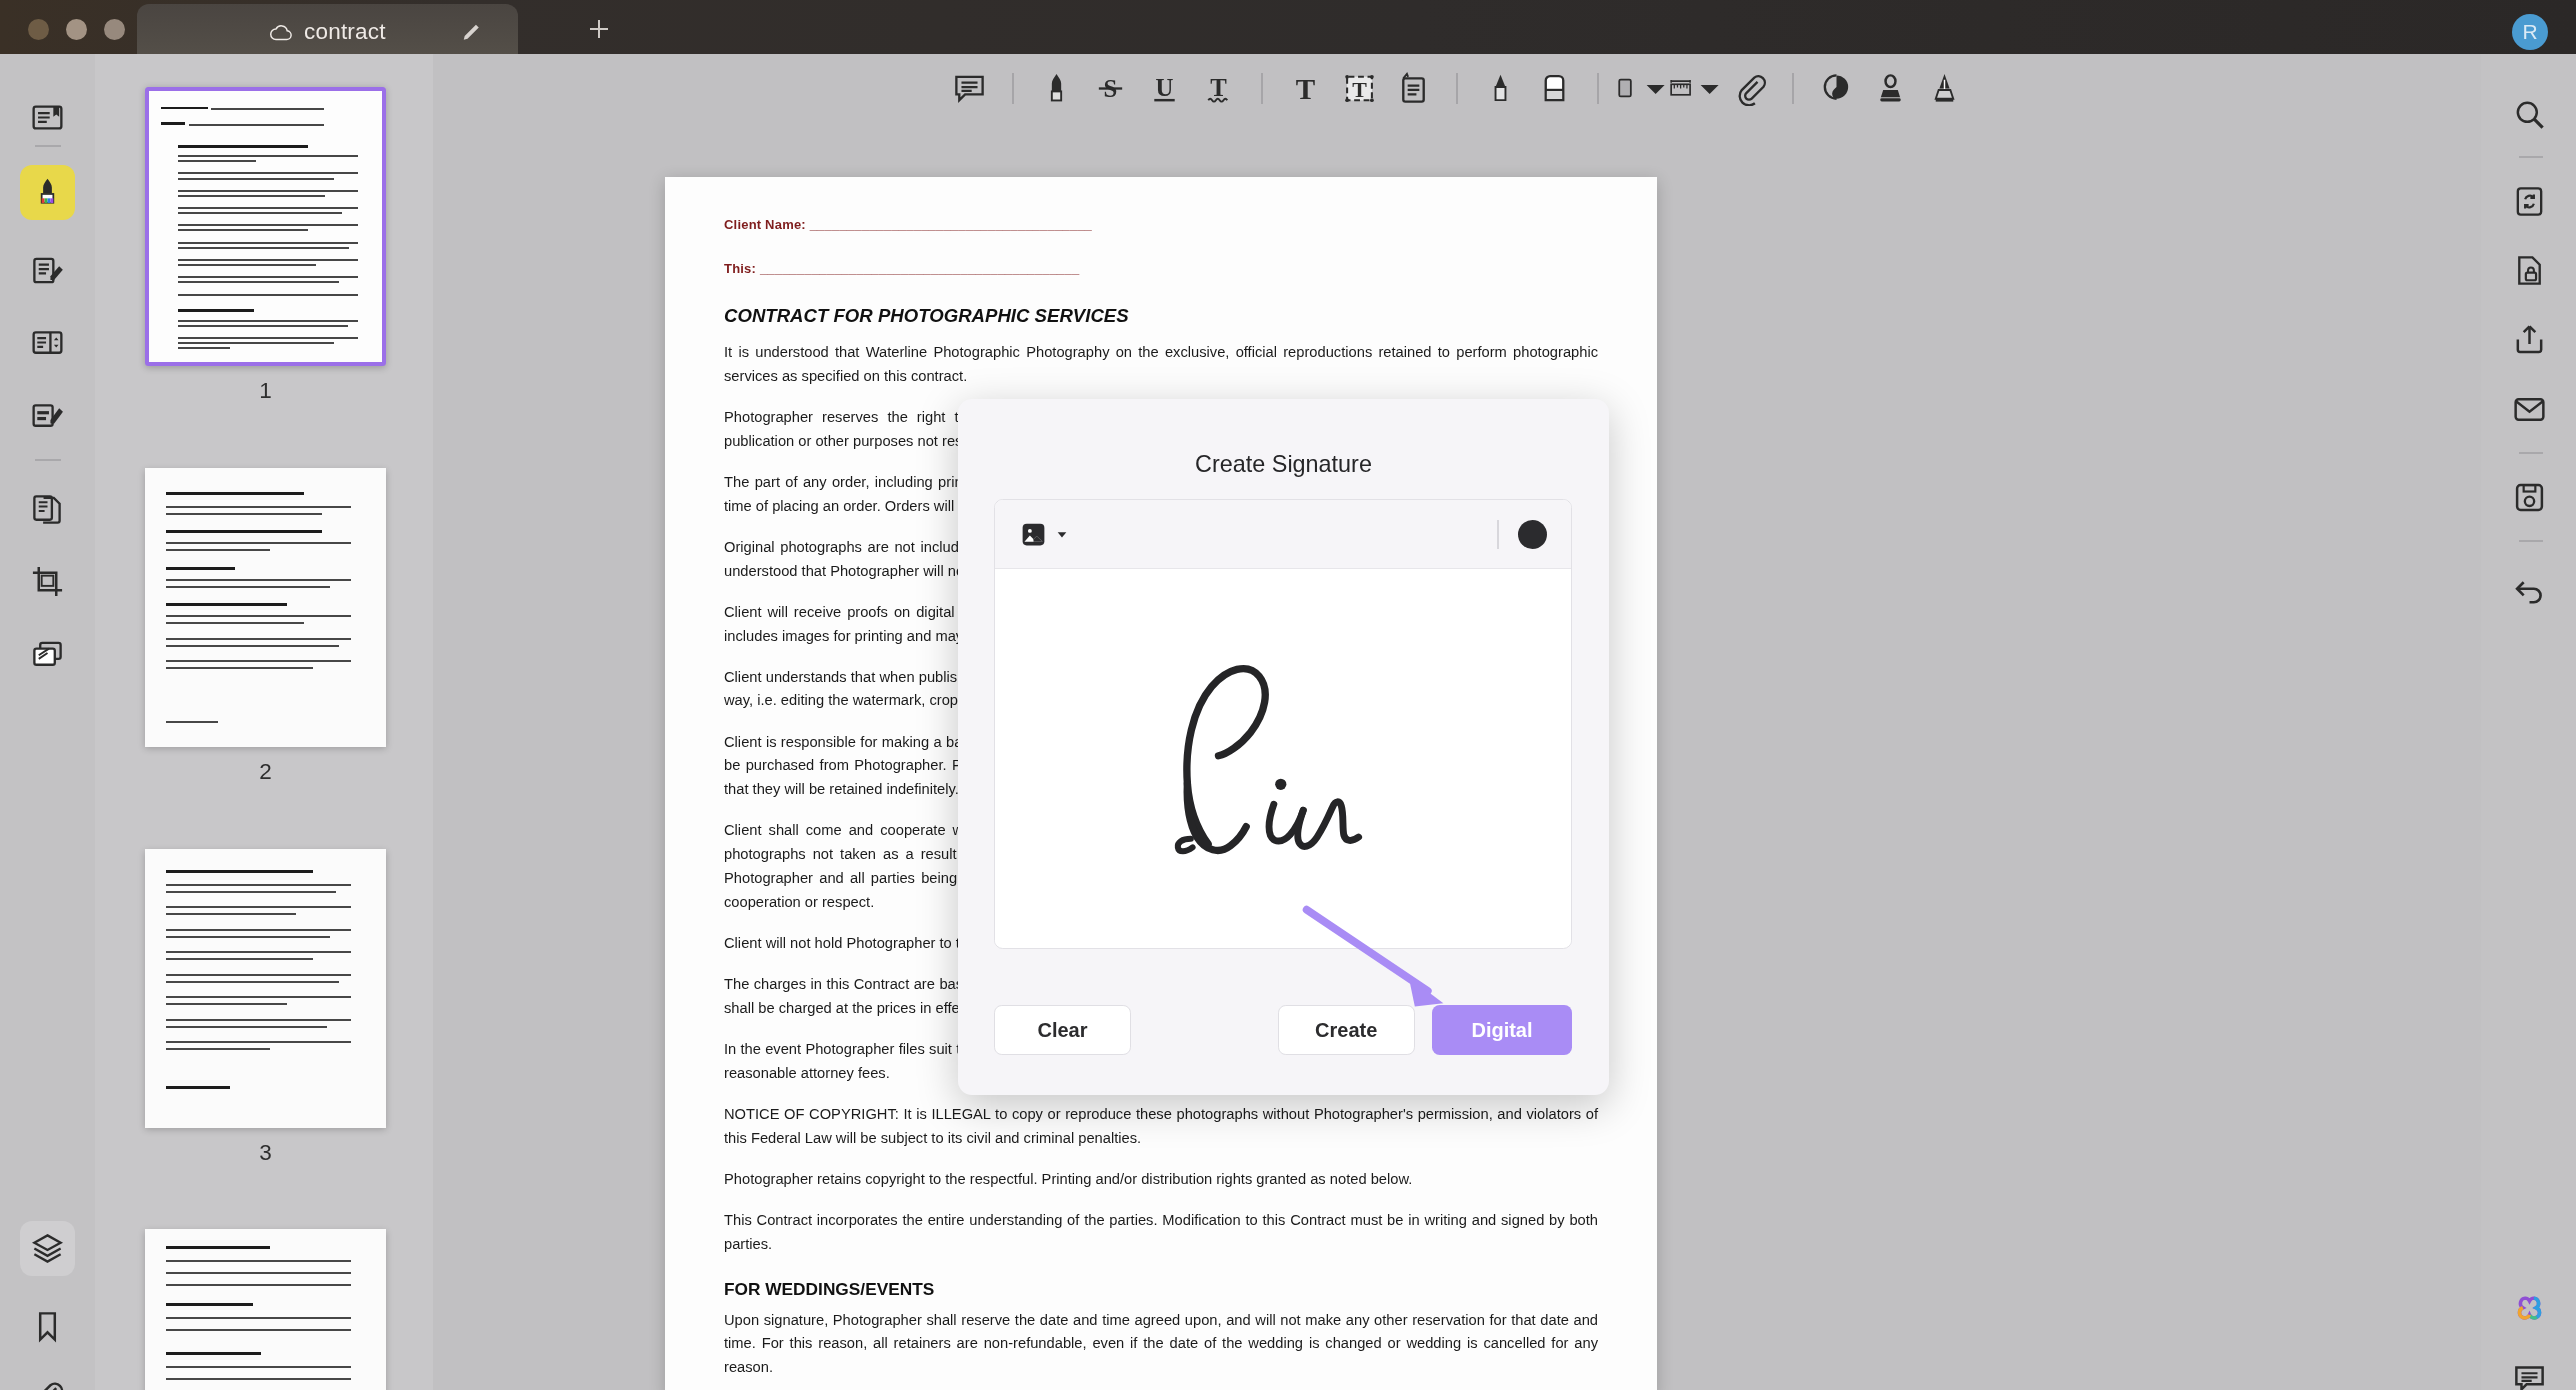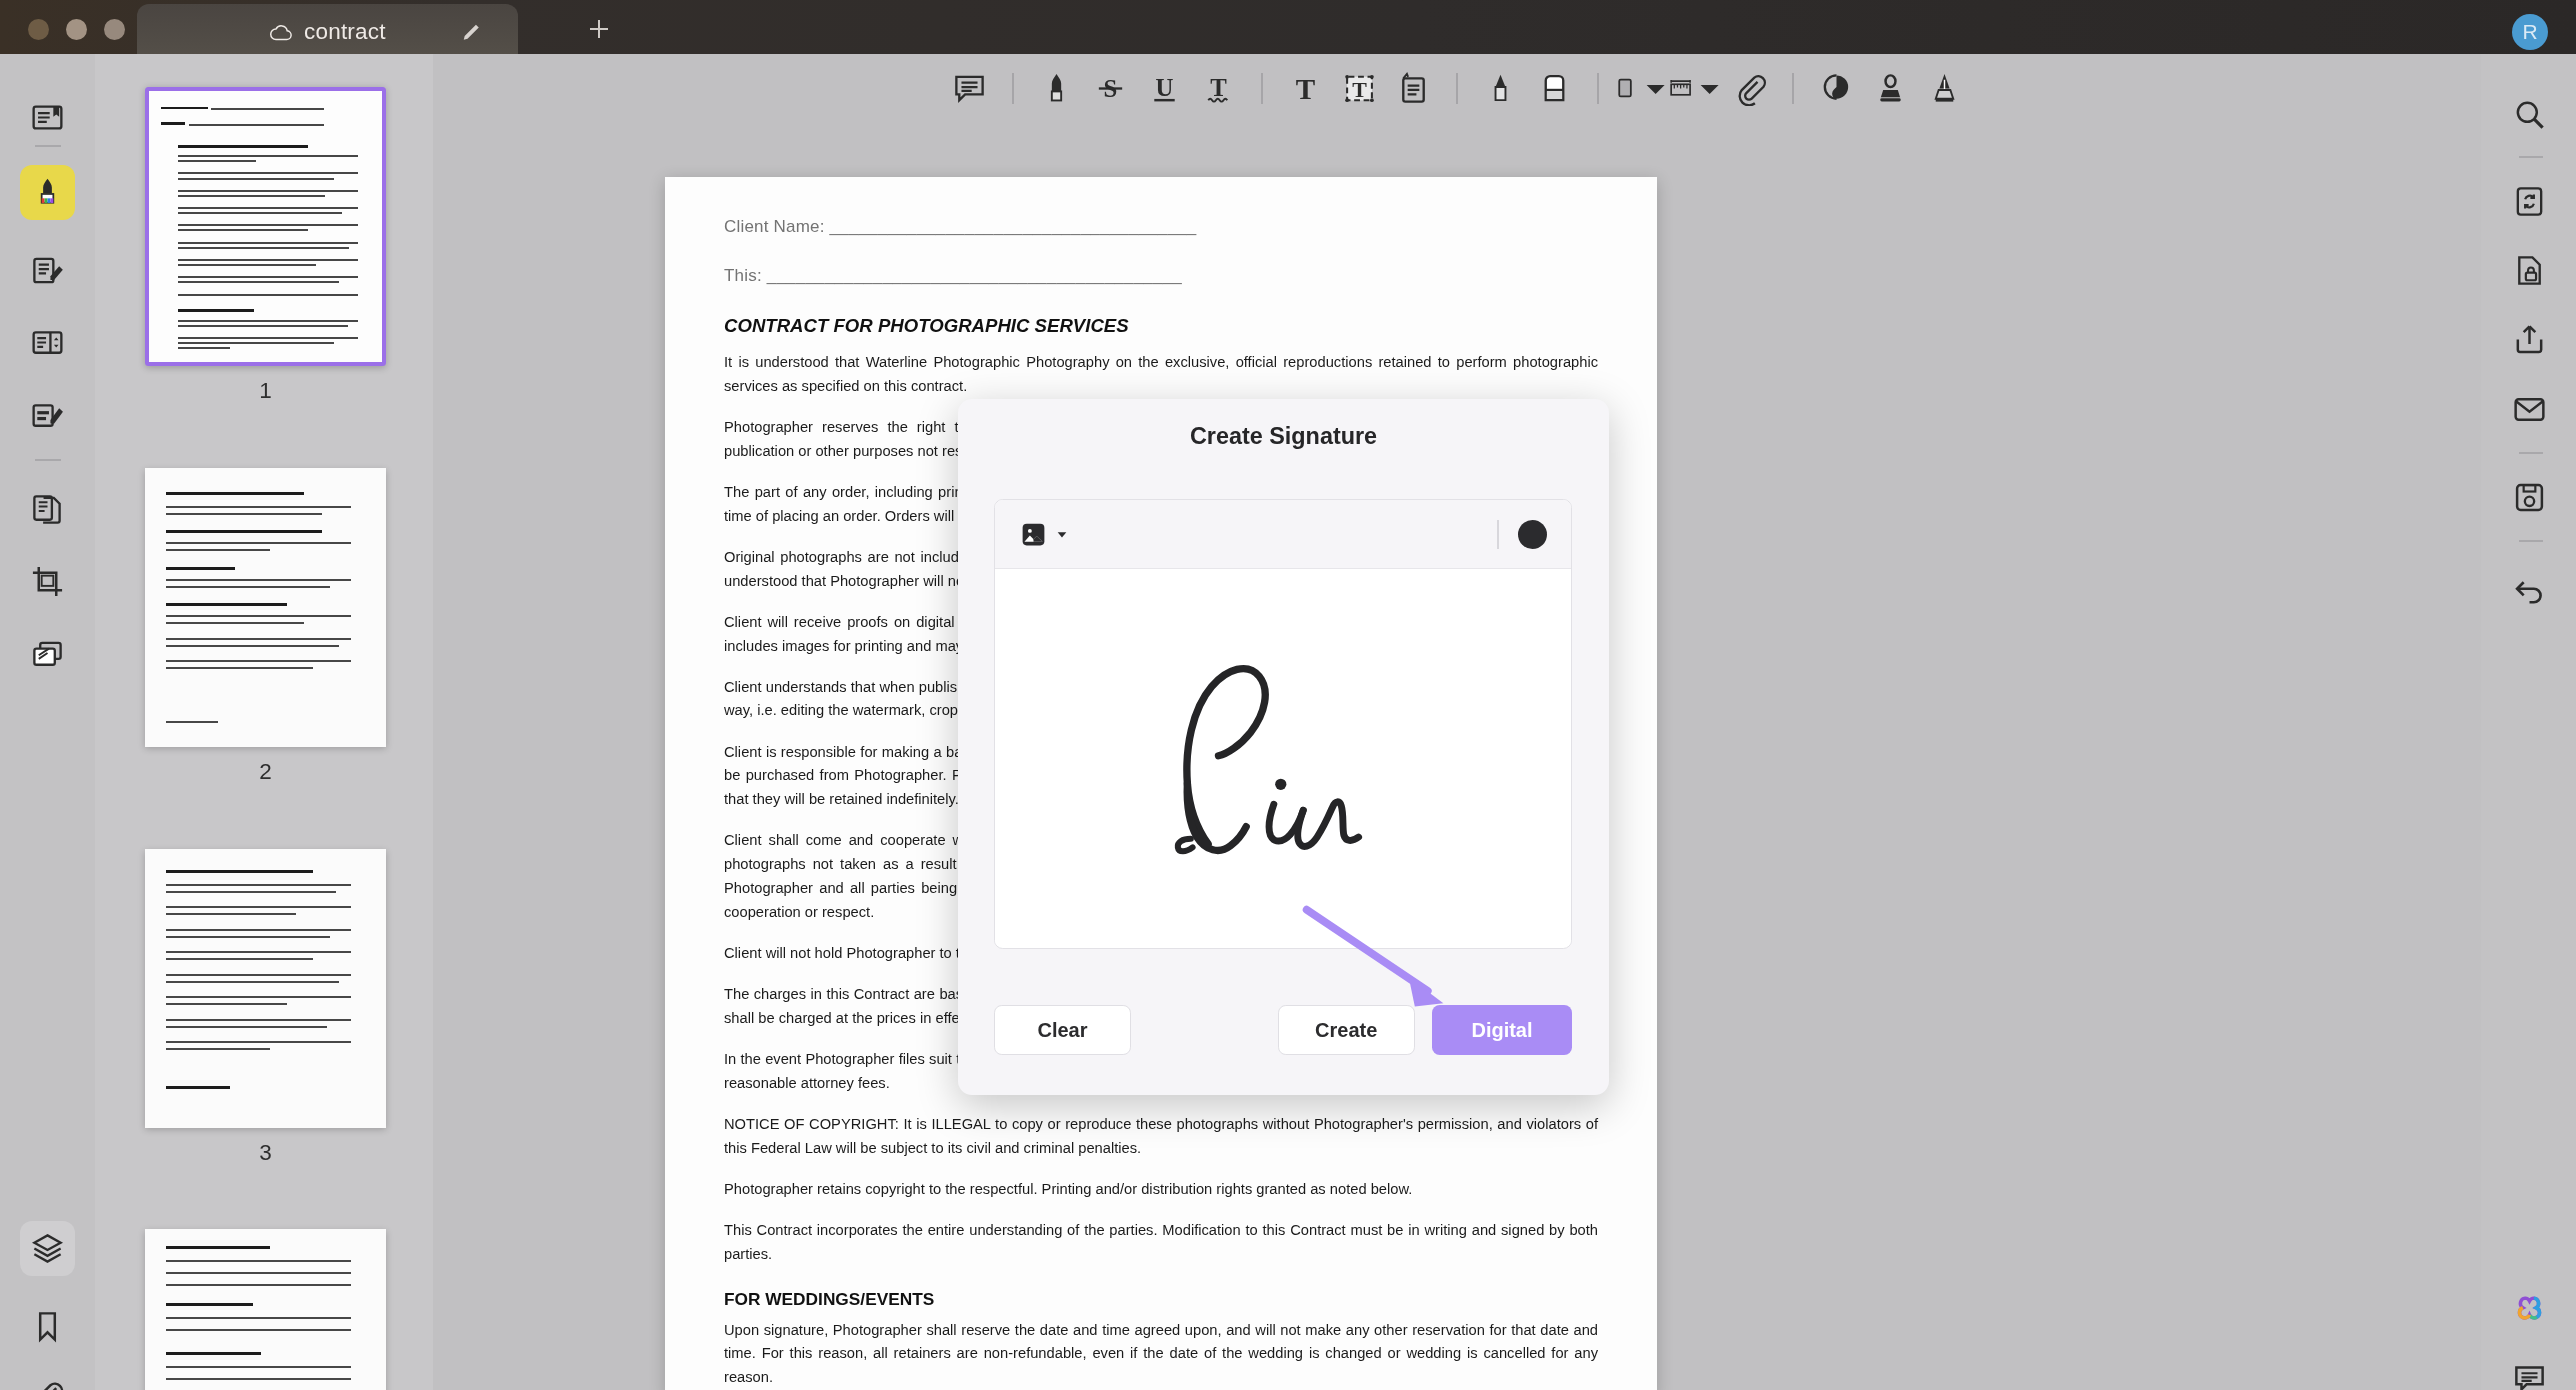--- a/index.html
+++ b/index.html
@@ -100,21 +100,21 @@
   .tb-item svg { width: 35px; height: 35px; }
   .tb-sep { width: 1.7px; height: 31px; background: #a6a5a8; margin: 0 15.6px; }
   .tb-caret { margin-left: 3.5px; }
 
   
   #page {
     position: absolute; left: 232px; top: 123px; width: 992px; height: 1220px;
     background: #fdfdfd; box-shadow: 0 2.6px 15.6px rgba(0,0,0,.2);
     padding: 40px 59px; overflow: hidden;
   }
-  .doc-fieldrow { font-size: 17px; font-weight: normal; color: #737373; margin-bottom: 29px; letter-spacing:0.2px;}
+  .doc-fieldrow { font-size: 13px; font-weight: bold; color: #7f1d1d; margin-bottom: 29px; letter-spacing:0.2px;}
   .doc-h1 { font-size: 18.6px; font-weight: bold; color: #111; margin: 22.5px 0 14px; font-style: italic; }
   .doc-h2 { font-size: 17.3px; font-weight: bold; color: #111; margin: 22.5px 0 8.7px; }
   .doc-p {
     font-size: 14.7px; line-height: 1.62; color: #1b1b1b; margin-bottom: 17.3px;
     text-align: justify;
   }
 
   
   #rrail {
     position: absolute; right: 0; top: 0; width: 95px; height: 1336px;
@@ -127,21 +127,21 @@
   .rrail-btn svg { width: 35px; height: 35px; }
   .rrail-sep { position: absolute; left: 38px; width: 24px; height: 1.7px; background: #a9a8ab; }
 
   
   #modal {
     position: absolute; left: 958px; top: 345px; width: 651px; height: 696px;
     background: #f6f5f8; border-radius: 14px;
     box-shadow: 0 10.4px 42px rgba(0,0,0,.22);
   }
   #modal-title {
-    text-align: center; font-size: 23.4px; color: #262628; margin-top: 24px; font-weight: bold;
+    text-align: center; font-size: 23.4px; color: #262628; margin-top: 52px; font-weight: normal;
   }
   #sig-box {
     position: absolute; left: 36px; top: 100px; width: 578px; height: 450px;
     border: 1.7px solid #e2e1e6; border-radius: 8.7px; background: #fff; overflow: hidden;
   }
   #sig-toolbar {
     height: 69px; display: flex; align-items: center; justify-content: space-between;
     padding: 0 24px; background: #f6f5f8; border-bottom: 1.7px solid #e7e6ea;
     border-top-left-radius: 7px; border-top-right-radius: 7px;
   }

